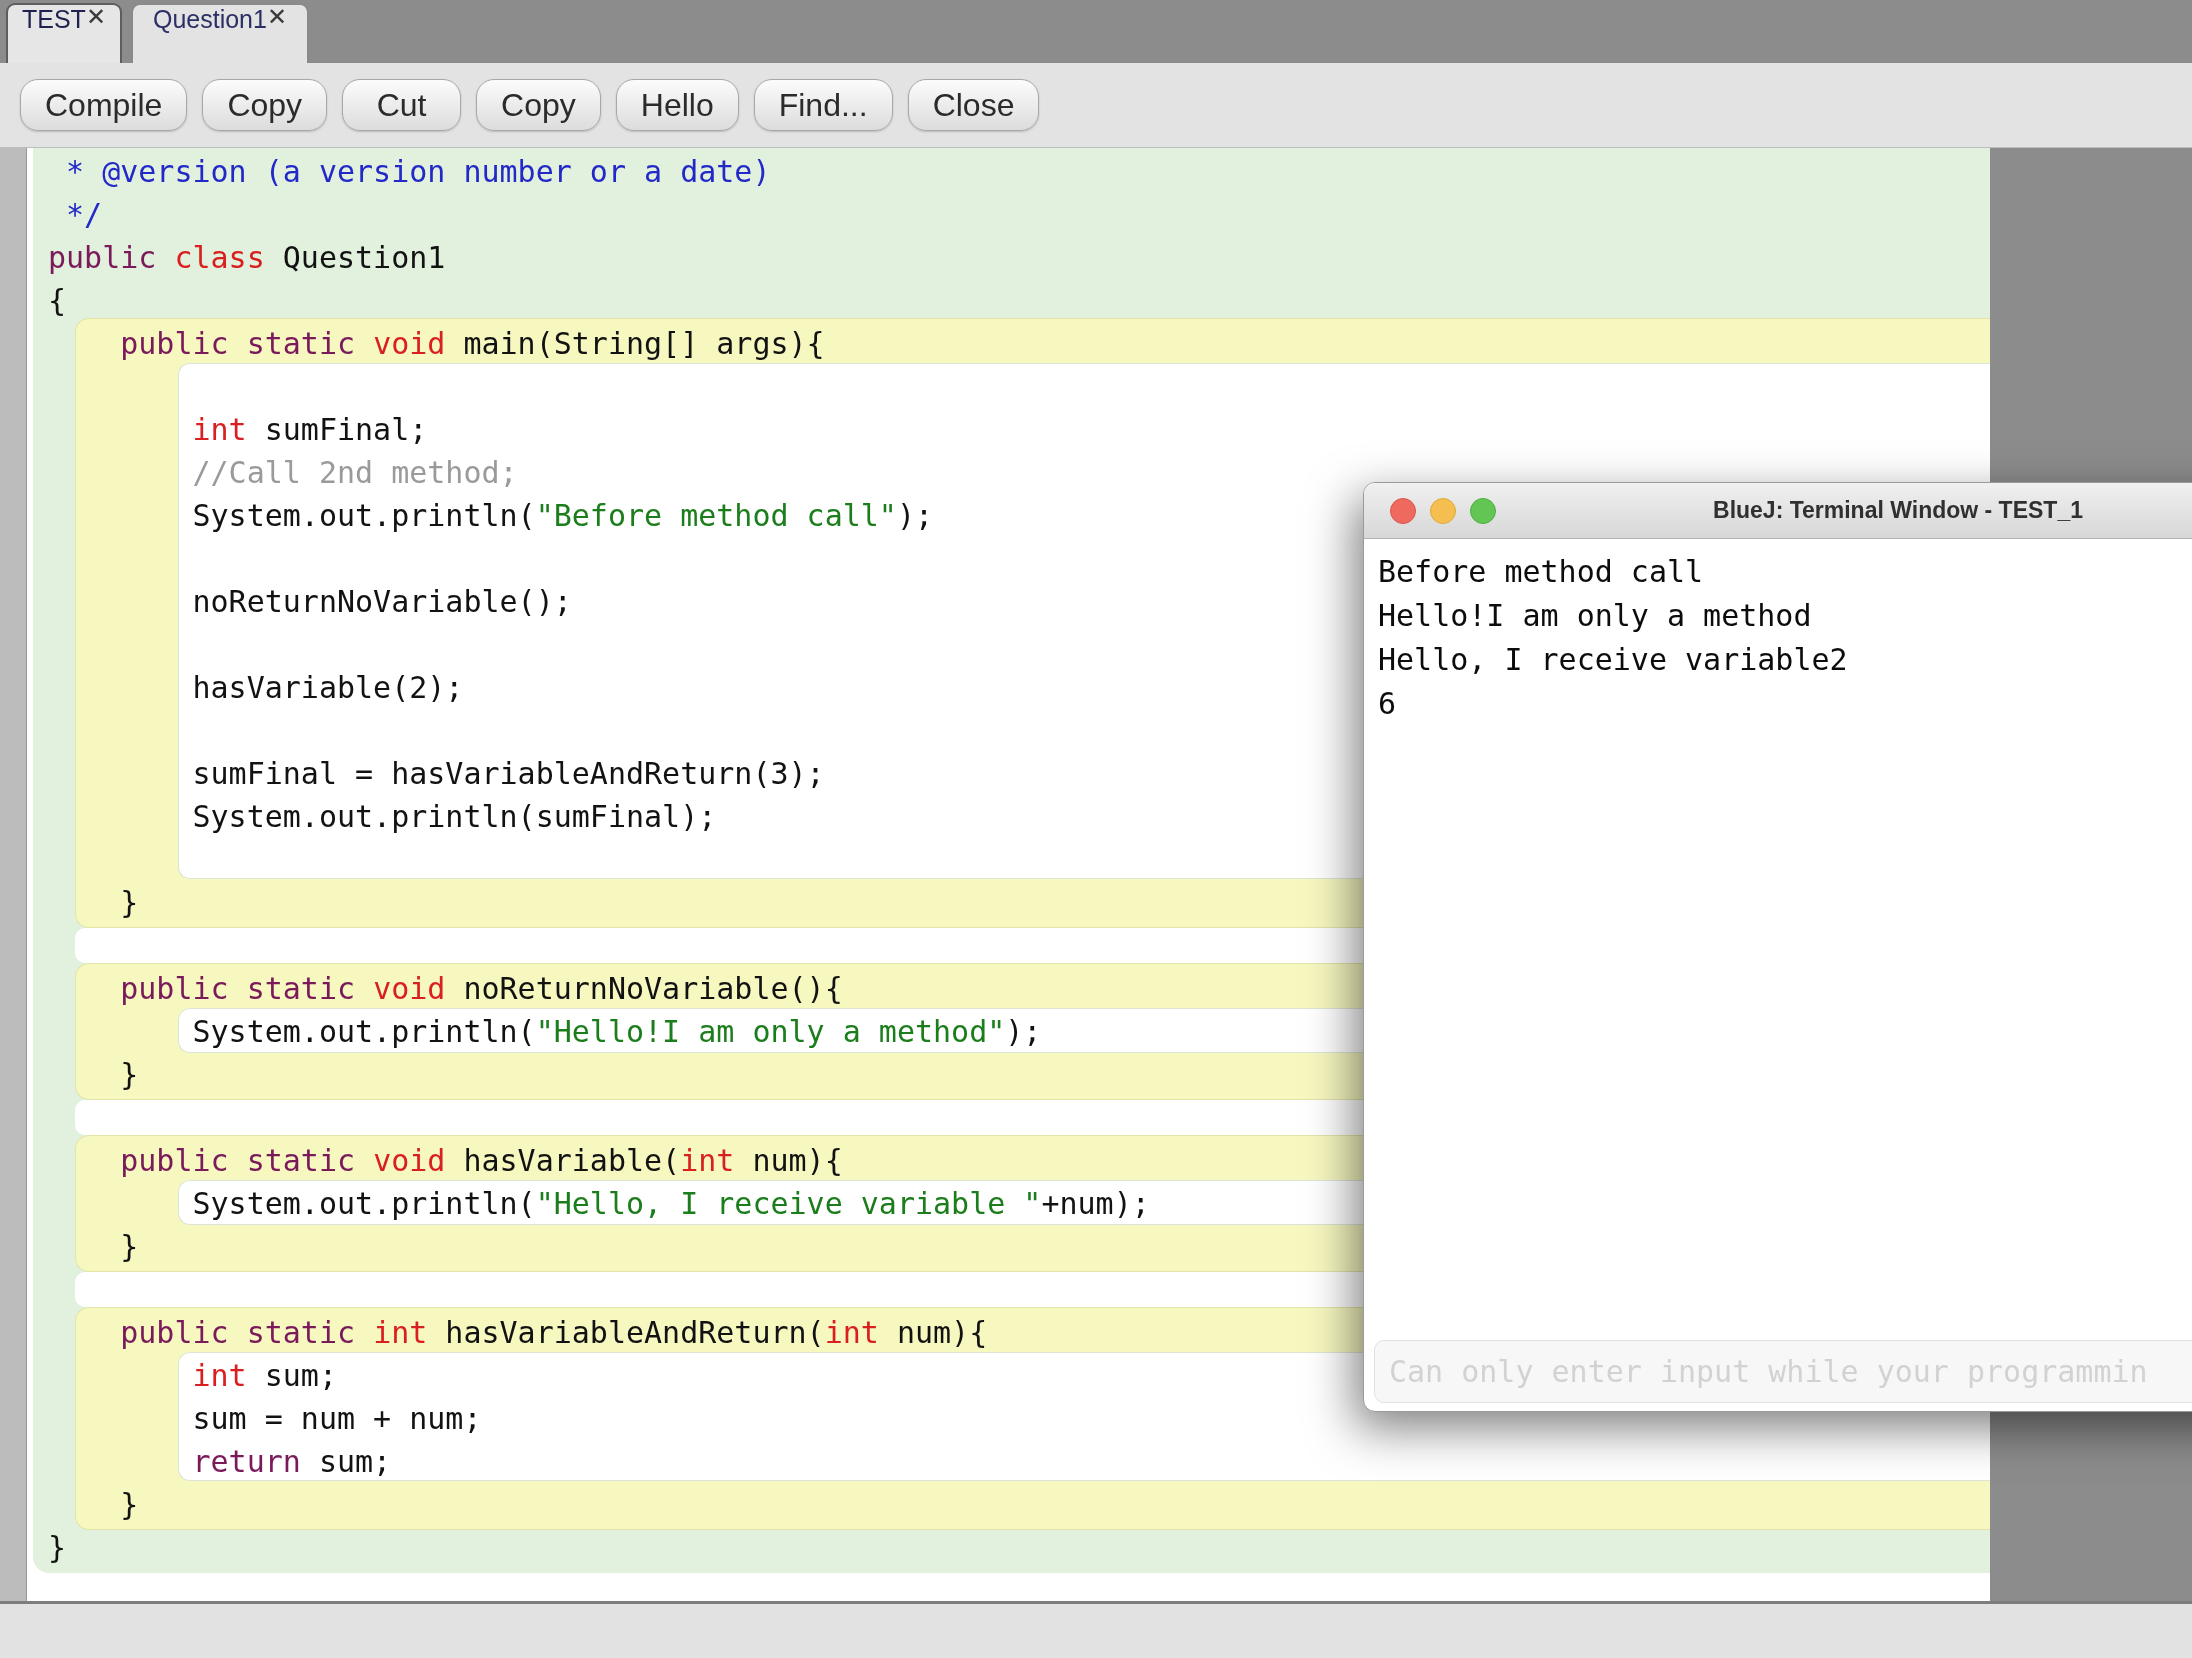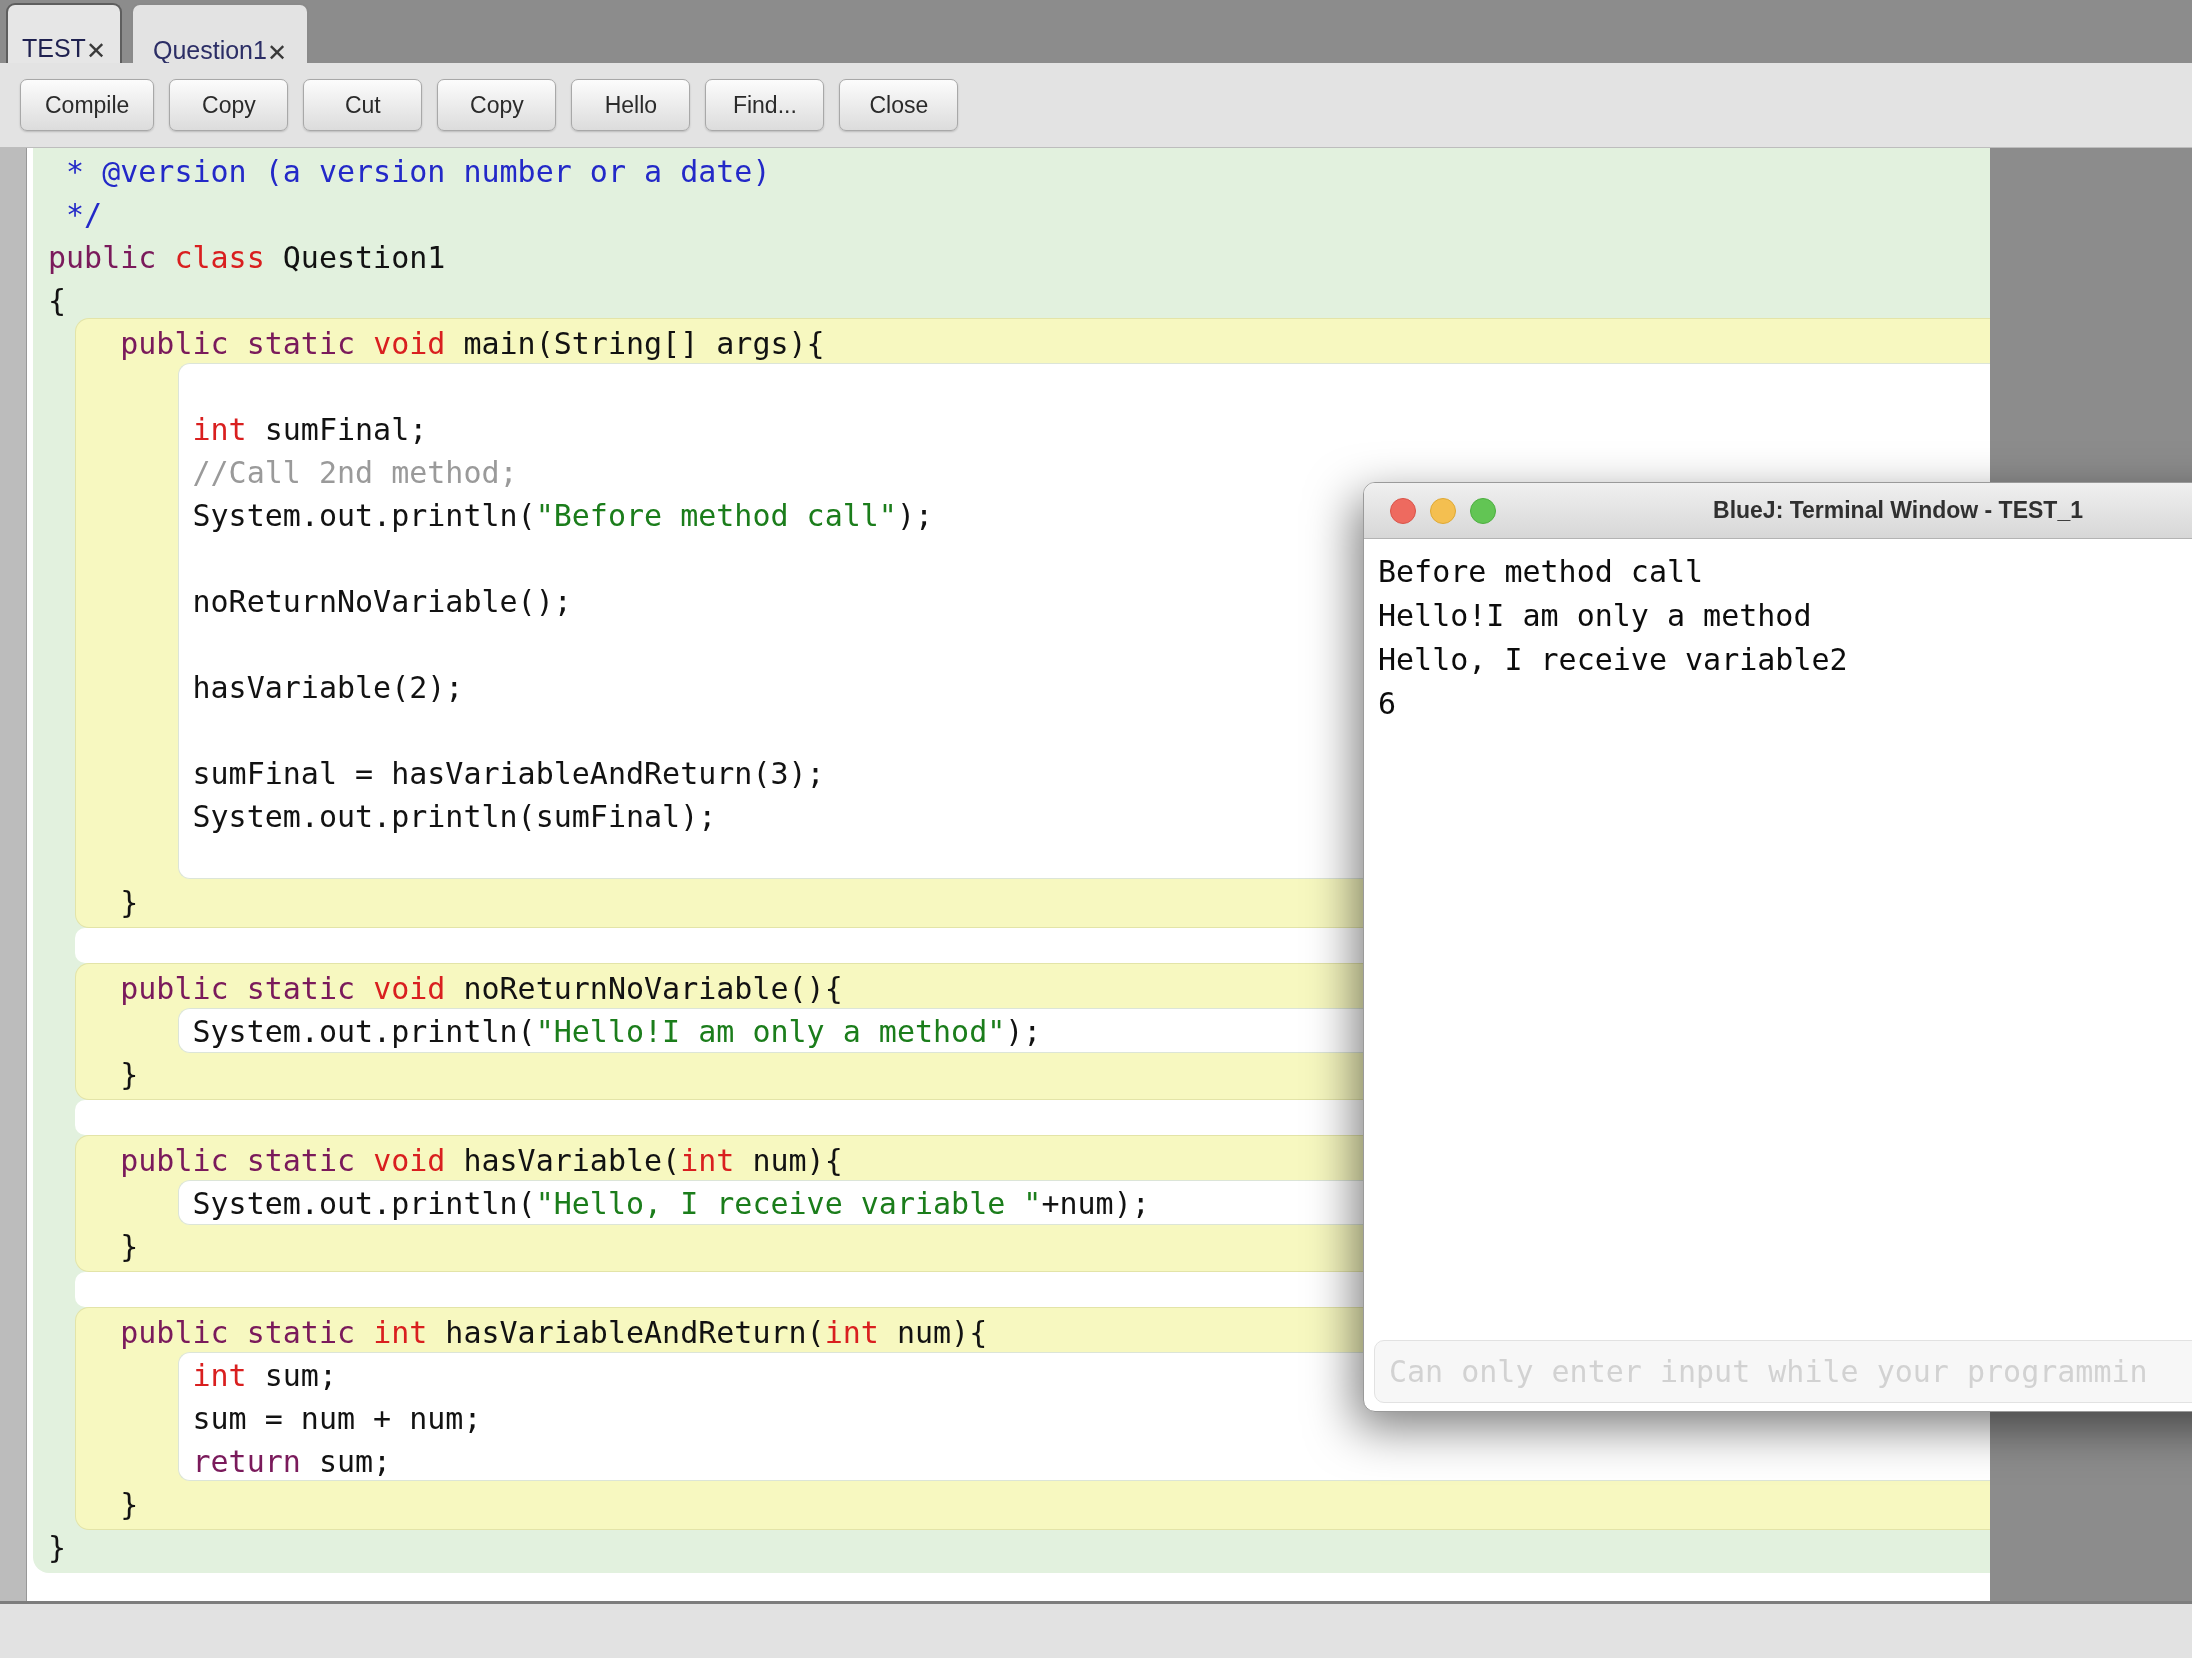--- a/index.html
+++ b/index.html
@@ -4,38 +4,38 @@
 <style>
   * { box-sizing: border-box; margin: 0; padding: 0; }
   html,body { width:2192px; height:1658px; overflow:hidden; }
   body { font-family:"Liberation Sans", sans-serif; background:#8c8c8c; position:relative; }
 
   #screen { position:absolute; inset:0; }
 
   
   #tabbar { position:absolute; left:0; top:0; width:2192px; height:63px;
             background:var(--chrome-bg); }
-  .tab { position:absolute; top:3px; height:60px; display:flex; align-items:flex-end;
+  .tab { position:absolute; top:3px; height:60px; display:flex; align-items:flex-start;
          justify-content:center; border:2px solid #777;
          border-bottom:none; border-radius:9px 9px 0 0;
          background:var(--tab-bg); cursor:pointer; }
   .tab.t0 { left:6px;  width:116px; border-color:#5e5e5e; }
   .tab.t1 { left:131px; width:178px; background:var(--toolbar-bg); border-color:#8a8a8a; height:62px; }
   .tab-label { font-size:25px; color:#1f2150; }
   .tab.t1 .tab-label { color:#2c2e66; }
   .tab-close { font-size:24px; color:#3a3a3a; line-height:1; }
 
   
   #toolbar { position:absolute; left:0; top:63px; width:2192px; height:85px;
              background:var(--toolbar-bg); border-bottom:1px solid #bdbdbd;
              display:flex; align-items:center; gap:15px; padding-left:20px; }
-  .tb-btn { min-width:119px; height:52px; padding:0 24px; font-size:23px; color:#2b2b2b;
+  .tb-btn { min-width:119px; height:52px; padding:0 24px; font-size:32px; color:#2b2b2b;
             font-family:"Liberation Sans", sans-serif;
             background:linear-gradient(#fcfcfc,#dcdcdc);
-            border:1px solid #a8a8a8; border-radius:7px;
+            border:1px solid #a8a8a8; border-radius:18px;
             box-shadow:0 1px 2px rgba(0,0,0,.18); cursor:pointer; }
 
   
   #editor { position:absolute; left:0; top:148px; width:1990px; height:1453px;
             background:#ffffff; overflow:hidden; }
   #gutter { position:absolute; left:0; top:0; width:27px; height:100%;
             background:var(--gutter); border-right:1px solid #989898; }
   .blk { position:absolute; right:0; }
   #scope-green { left:33px; top:0; height:1425px; background:var(--editor-green);
                  border-radius:0 0 0 16px; }

